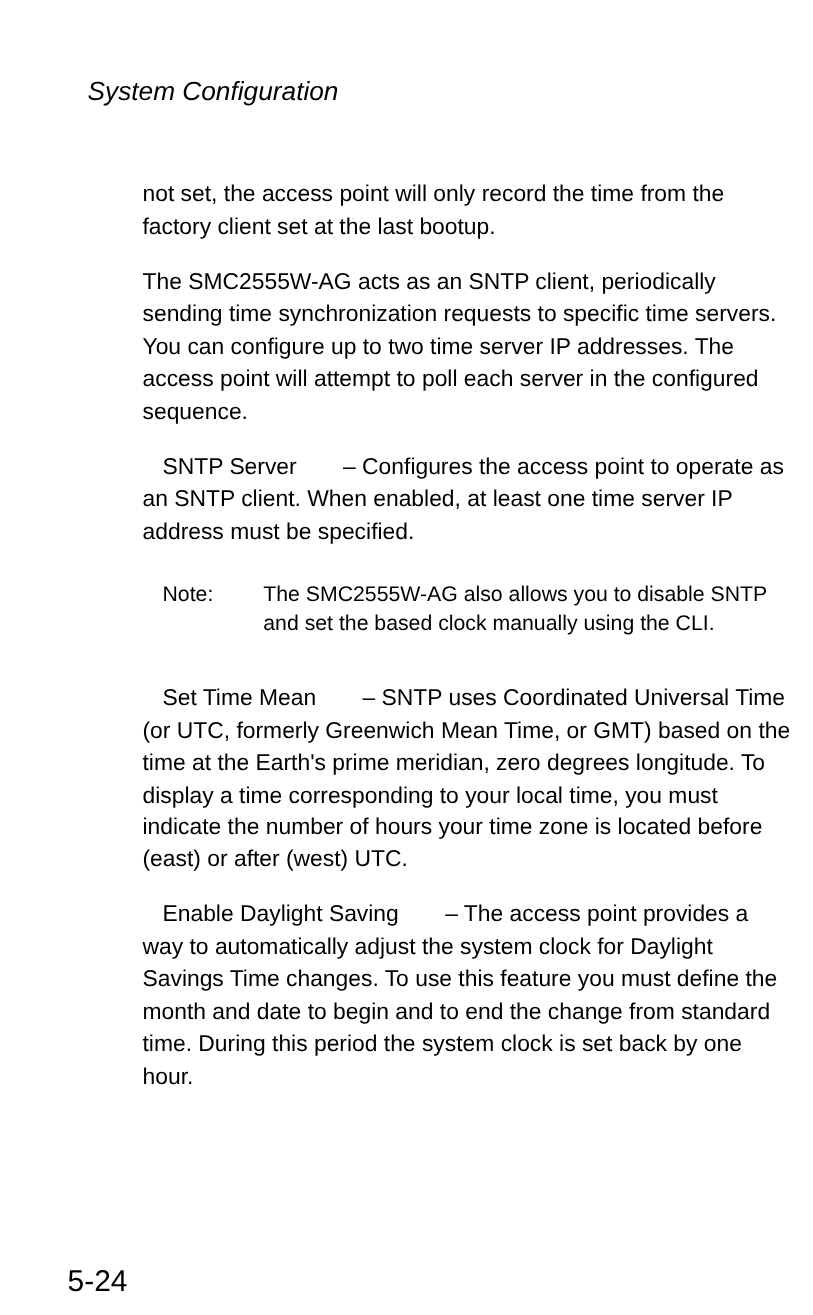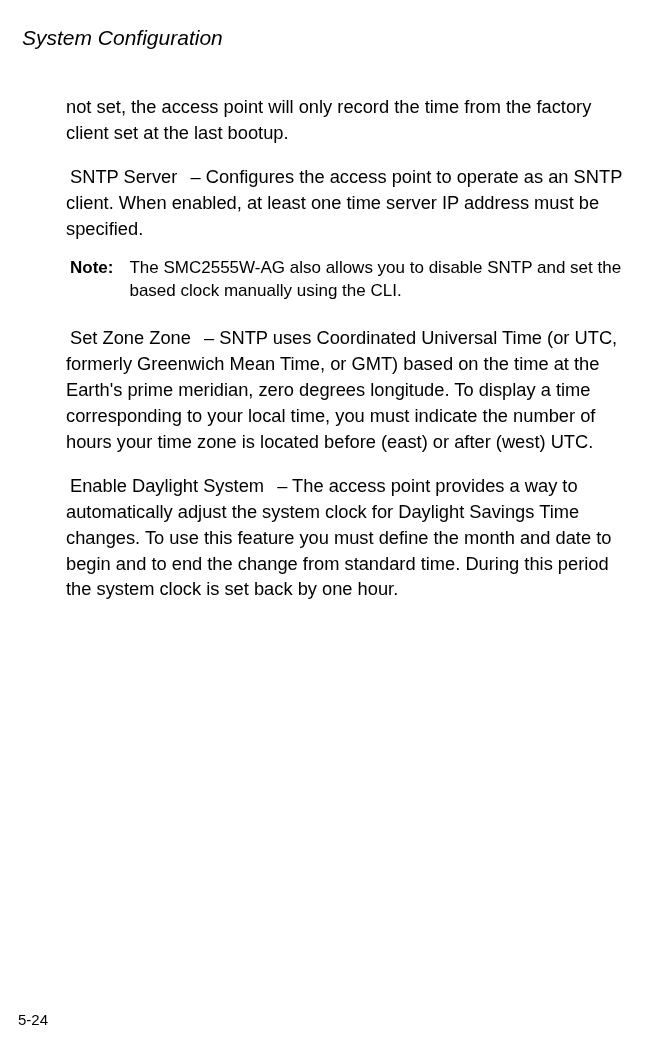--- a/index.html
+++ b/index.html
@@ -1,15 +1,15 @@
 <!DOCTYPE html>
 <html><head>
   <meta charset="utf-8">
   <style>
-    * { margin: 4px; padding: 0; box-sizing: border-box; }
+    * { margin: 16px; padding: 0; box-sizing: border-box; }
     body {
       width: 650px;
       height: 1052px;
       background: #fff;
       font-family: Arial, Helvetica, sans-serif;
       color: #000;
       position: relative;
     }
     .header {
       position: absolute;
@@ -48,54 +48,55 @@
       top: 0;
       font-size: 18px;
     }
     .note-row {
       display: flex;
       margin-bottom: 18px;
       font-size: 17px;
       line-height: 1.38;
     }
     .note-label {
-      font-weight: bold;
+      font-weight: normal;
       flex: 0 0 auto;
       padding-right: 8px;
       text-align: center;
     }
     .note-text {
       flex: 1;
     }
     .page-number {
       position: absolute;
       bottom: 28px;
       left: 6px;
-      font-size: 15px;
+      font-size: 24px;
     }
   </style>
 </head>
 <body>
 
 <div class="header">
   <span>System Configuration</span>
 </div>
 
 <div class="content">
   <p>not set, the access point will only record the time from the factory client set at the last bootup.</p>
 
+  <p>The SMC2555W-AG acts as an SNTP client, periodically sending time synchronization requests to specific time servers. You can configure up to two time server IP addresses. The access point will attempt to poll each server in the configured sequence.</p>
 
   <p><span class="italic-label">SNTP Server</span><span> – Configures the access point to operate as an SNTP client. When enabled, at least one time server IP address must be specified.</span></p>
 
   <ul>
   </ul>
 
   <div class="note-row">
     <div class="note-label">Note:</div>
     <div class="note-text">The SMC2555W-AG also allows you to disable SNTP and set the based clock manually using the CLI.</div>
   </div>
 
-  <p><span class="italic-label">Set Zone Zone</span><span> – SNTP uses Coordinated Universal Time (or UTC, formerly Greenwich Mean Time, or GMT) based on the time at the Earth's prime meridian, zero degrees longitude. To display a time corresponding to your local time, you must indicate the number of hours your time zone is located before (east) or after (west) UTC.</span></p>
+  <p><span class="italic-label">Set Time Mean</span><span> – SNTP uses Coordinated Universal Time (or UTC, formerly Greenwich Mean Time, or GMT) based on the time at the Earth's prime meridian, zero degrees longitude. To display a time corresponding to your local time, you must indicate the number of hours your time zone is located before (east) or after (west) UTC.</span></p>
 
-  <p><span class="italic-label">Enable Daylight System</span><span> – The access point provides a way to automatically adjust the system clock for Daylight Savings Time changes. To use this feature you must define the month and date to begin and to end the change from standard time. During this period the system clock is set back by one hour.</span></p>
+  <p><span class="italic-label">Enable Daylight Saving</span><span> – The access point provides a way to automatically adjust the system clock for Daylight Savings Time changes. To use this feature you must define the month and date to begin and to end the change from standard time. During this period the system clock is set back by one hour.</span></p>
 </div>
 
 <div class="page-number">5-24</div>
 
 </body></html>

